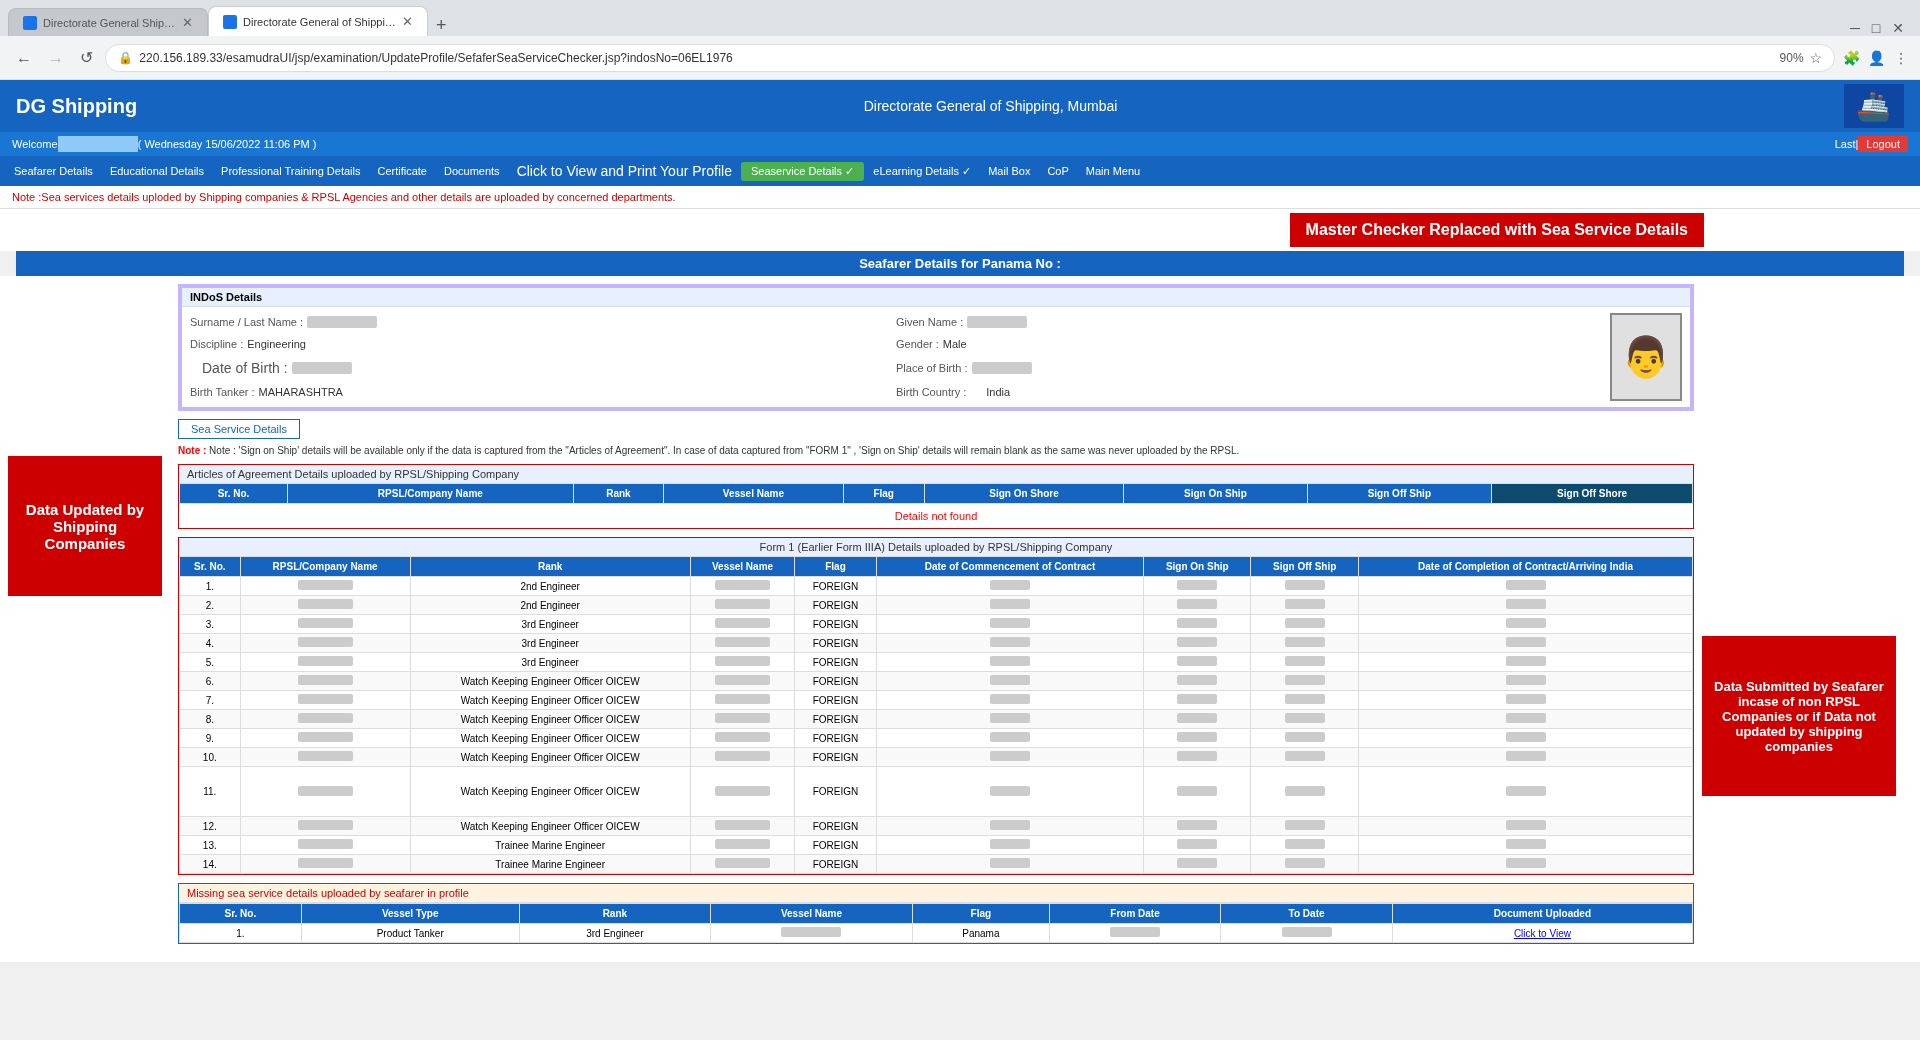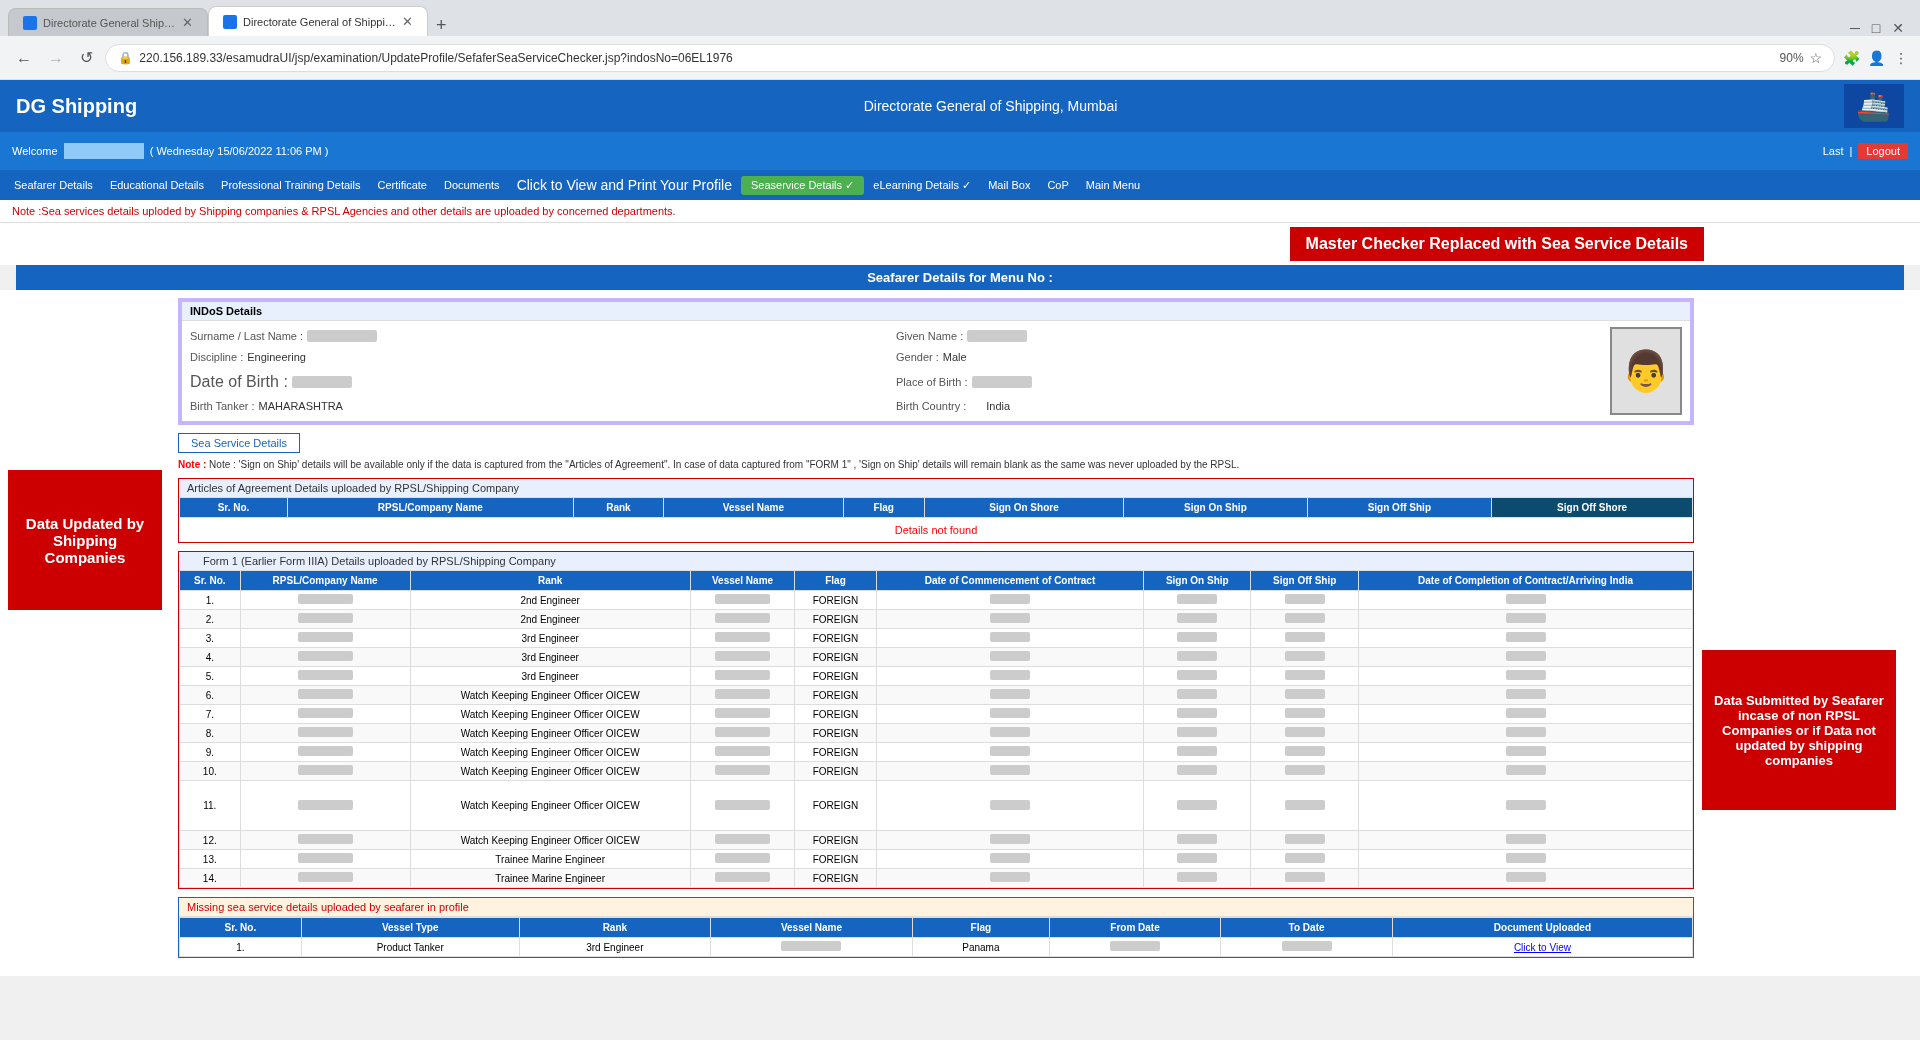--- a/index.html
+++ b/index.html
@@ -47,21 +47,21 @@
 </div>
 
 <div style="background:#1565c0;color:white;height:52px;display:flex;align-items:center;padding:0 16px;justify-content:space-between;">
   <span style="font-size:20px;font-weight:bold;color:white;">DG Shipping</span>
   <span style="font-size:14px;color:white;">Directorate General of Shipping, Mumbai</span>
   <div style="width:60px;height:44px;overflow:hidden;background:#0d47a1;display:flex;align-items:center;justify-content:center;">
     <span style="font-size:28px;">🚢</span>
   </div>
 </div>
 
-<div style="background:#1976d2;color:white;height:38px;display:flex;align-items:center;padding:0 12px;font-size:11px;gap:6px;">
+<div style="background:#1976d2;color:white;height:24px;display:flex;align-items:center;padding:0 12px;font-size:11px;gap:0;">
   <span>Welcome</span>
   <input style="background: rgb(144, 202, 249); border: none; height: 16px; width: 80px; font-size: 10px;" value="">
   <span>( Wednesday 15/06/2022 11:06 PM )</span>
   <span style="flex:1;"></span>
   <a style="color:white;text-decoration:none;font-size:11px;">Last</a>
   <span style="color:white;font-size:11px;">|</span>
   <a style="color:white;text-decoration:none;background:#e53935;padding:2px 8px;font-size:11px;">Logout</a>
 </div>
 
 <div style="background:#1565c0;display:flex;align-items:center;height:30px;padding:0 6px;gap:1px;">
@@ -83,21 +83,21 @@
 </div>
 
 <div style="position:relative;padding:4px 16px;background:white;display:flex;align-items:center;">
   <div style="flex:1;"></div>
   <div style="background:#cc0000;color:white;padding:8px 16px;font-size:16px;font-weight:bold;margin-right:200px;">
     <span>Master Checker Replaced with Sea Service Details</span>
   </div>
 </div>
 
 <div style="background:#1565c0;color:white;text-align:center;padding:5px;font-size:13px;font-weight:bold;margin:0 16px 0 16px;">
-  <span>Seafarer Details for Menu No :</span>
+  <span>Seafarer Details for Panama No :</span>
 </div>
 
 <div style="display:flex;background:white;padding:0 16px 10px 0;">
 
   <div style="width:170px;flex-shrink:0;padding:8px;display:flex;flex-direction:column;justify-content:flex-start;padding-top:180px;">
     <div style="background:#cc0000;color:white;padding:16px 12px;font-size:15px;font-weight:bold;text-align:center;min-height:140px;display:flex;align-items:center;justify-content:center;">
       <span>Data Updated by Shipping Companies</span>
     </div>
   </div>
 
@@ -119,21 +119,21 @@
           </div>
           <div style="display:flex;gap:4px;align-items:center;">
             <span style="color:#555;font-size:11px;white-space:nowrap;">Discipline :</span>
             <span style="color:#333;font-size:11px;">Engineering</span>
           </div>
           <div style="display:flex;gap:4px;align-items:center;">
             <span style="color:#555;font-size:11px;white-space:nowrap;">Gender :</span>
             <span style="color:#333;font-size:11px;">Male</span>
           </div>
           <div style="display:flex;gap:4px;align-items:center;">
-            <span style="color:#555;font-size:16px;white-space:nowrap;">Date of Birth :</span>
+            <span style="color:#555;font-size:14px;white-space:nowrap;margin-left:12px;">Date of Birth :</span>
             <span style="background:#ccc;color:#ccc;border-radius:2px;display:inline-block;width:60px;height:12px;"></span>
           </div>
           <div style="display:flex;gap:4px;align-items:center;">
             <span style="color:#555;font-size:11px;white-space:nowrap;">Place of Birth :</span>
             <span style="background:#ccc;color:#ccc;border-radius:2px;display:inline-block;width:60px;height:12px;"></span>
           </div>
           <div style="display:flex;gap:4px;align-items:center;">
             <span style="color:#555;font-size:11px;white-space:nowrap;">Birth Tanker :</span>
             <span style="color:#333;font-size:11px;">MAHARASHTRA</span>
           </div>
@@ -184,21 +184,21 @@
             <td colspan="9" style="color:red;text-align:center;padding:6px;font-size:11px;">
               <span>Details not found</span>
             </td>
           </tr>
         </tbody>
       </table>
     </div>
 
     
     <div style="border:1px solid #cc0000;margin-bottom:8px;">
-      <div style="background:#e8f0fe;padding:3px 24px;font-size:11px;color:#333;">
+      <div style="background:#e8f0fe;padding:3px 16px;font-size:11px;color:#333;text-align:center;">
         <span>Form 1 (Earlier Form IIIA) Details uploaded by RPSL/Shipping Company</span>
       </div>
       <table style="width:100%;border-collapse:collapse;font-size:10px;">
         <thead>
           <tr>
             <th style="background:#1565c0;color:white;padding:4px 4px;border:1px solid #ddd;font-size:10px;">Sr. No.</th>
             <th style="background:#1565c0;color:white;padding:4px 4px;border:1px solid #ddd;font-size:10px;">RPSL/Company Name</th>
             <th style="background:#1565c0;color:white;padding:4px 4px;border:1px solid #ddd;font-size:10px;">Rank</th>
             <th style="background:#1565c0;color:white;padding:4px 4px;border:1px solid #ddd;font-size:10px;">Vessel Name</th>
             <th style="background:#1565c0;color:white;padding:4px 4px;border:1px solid #ddd;font-size:10px;">Flag</th>

